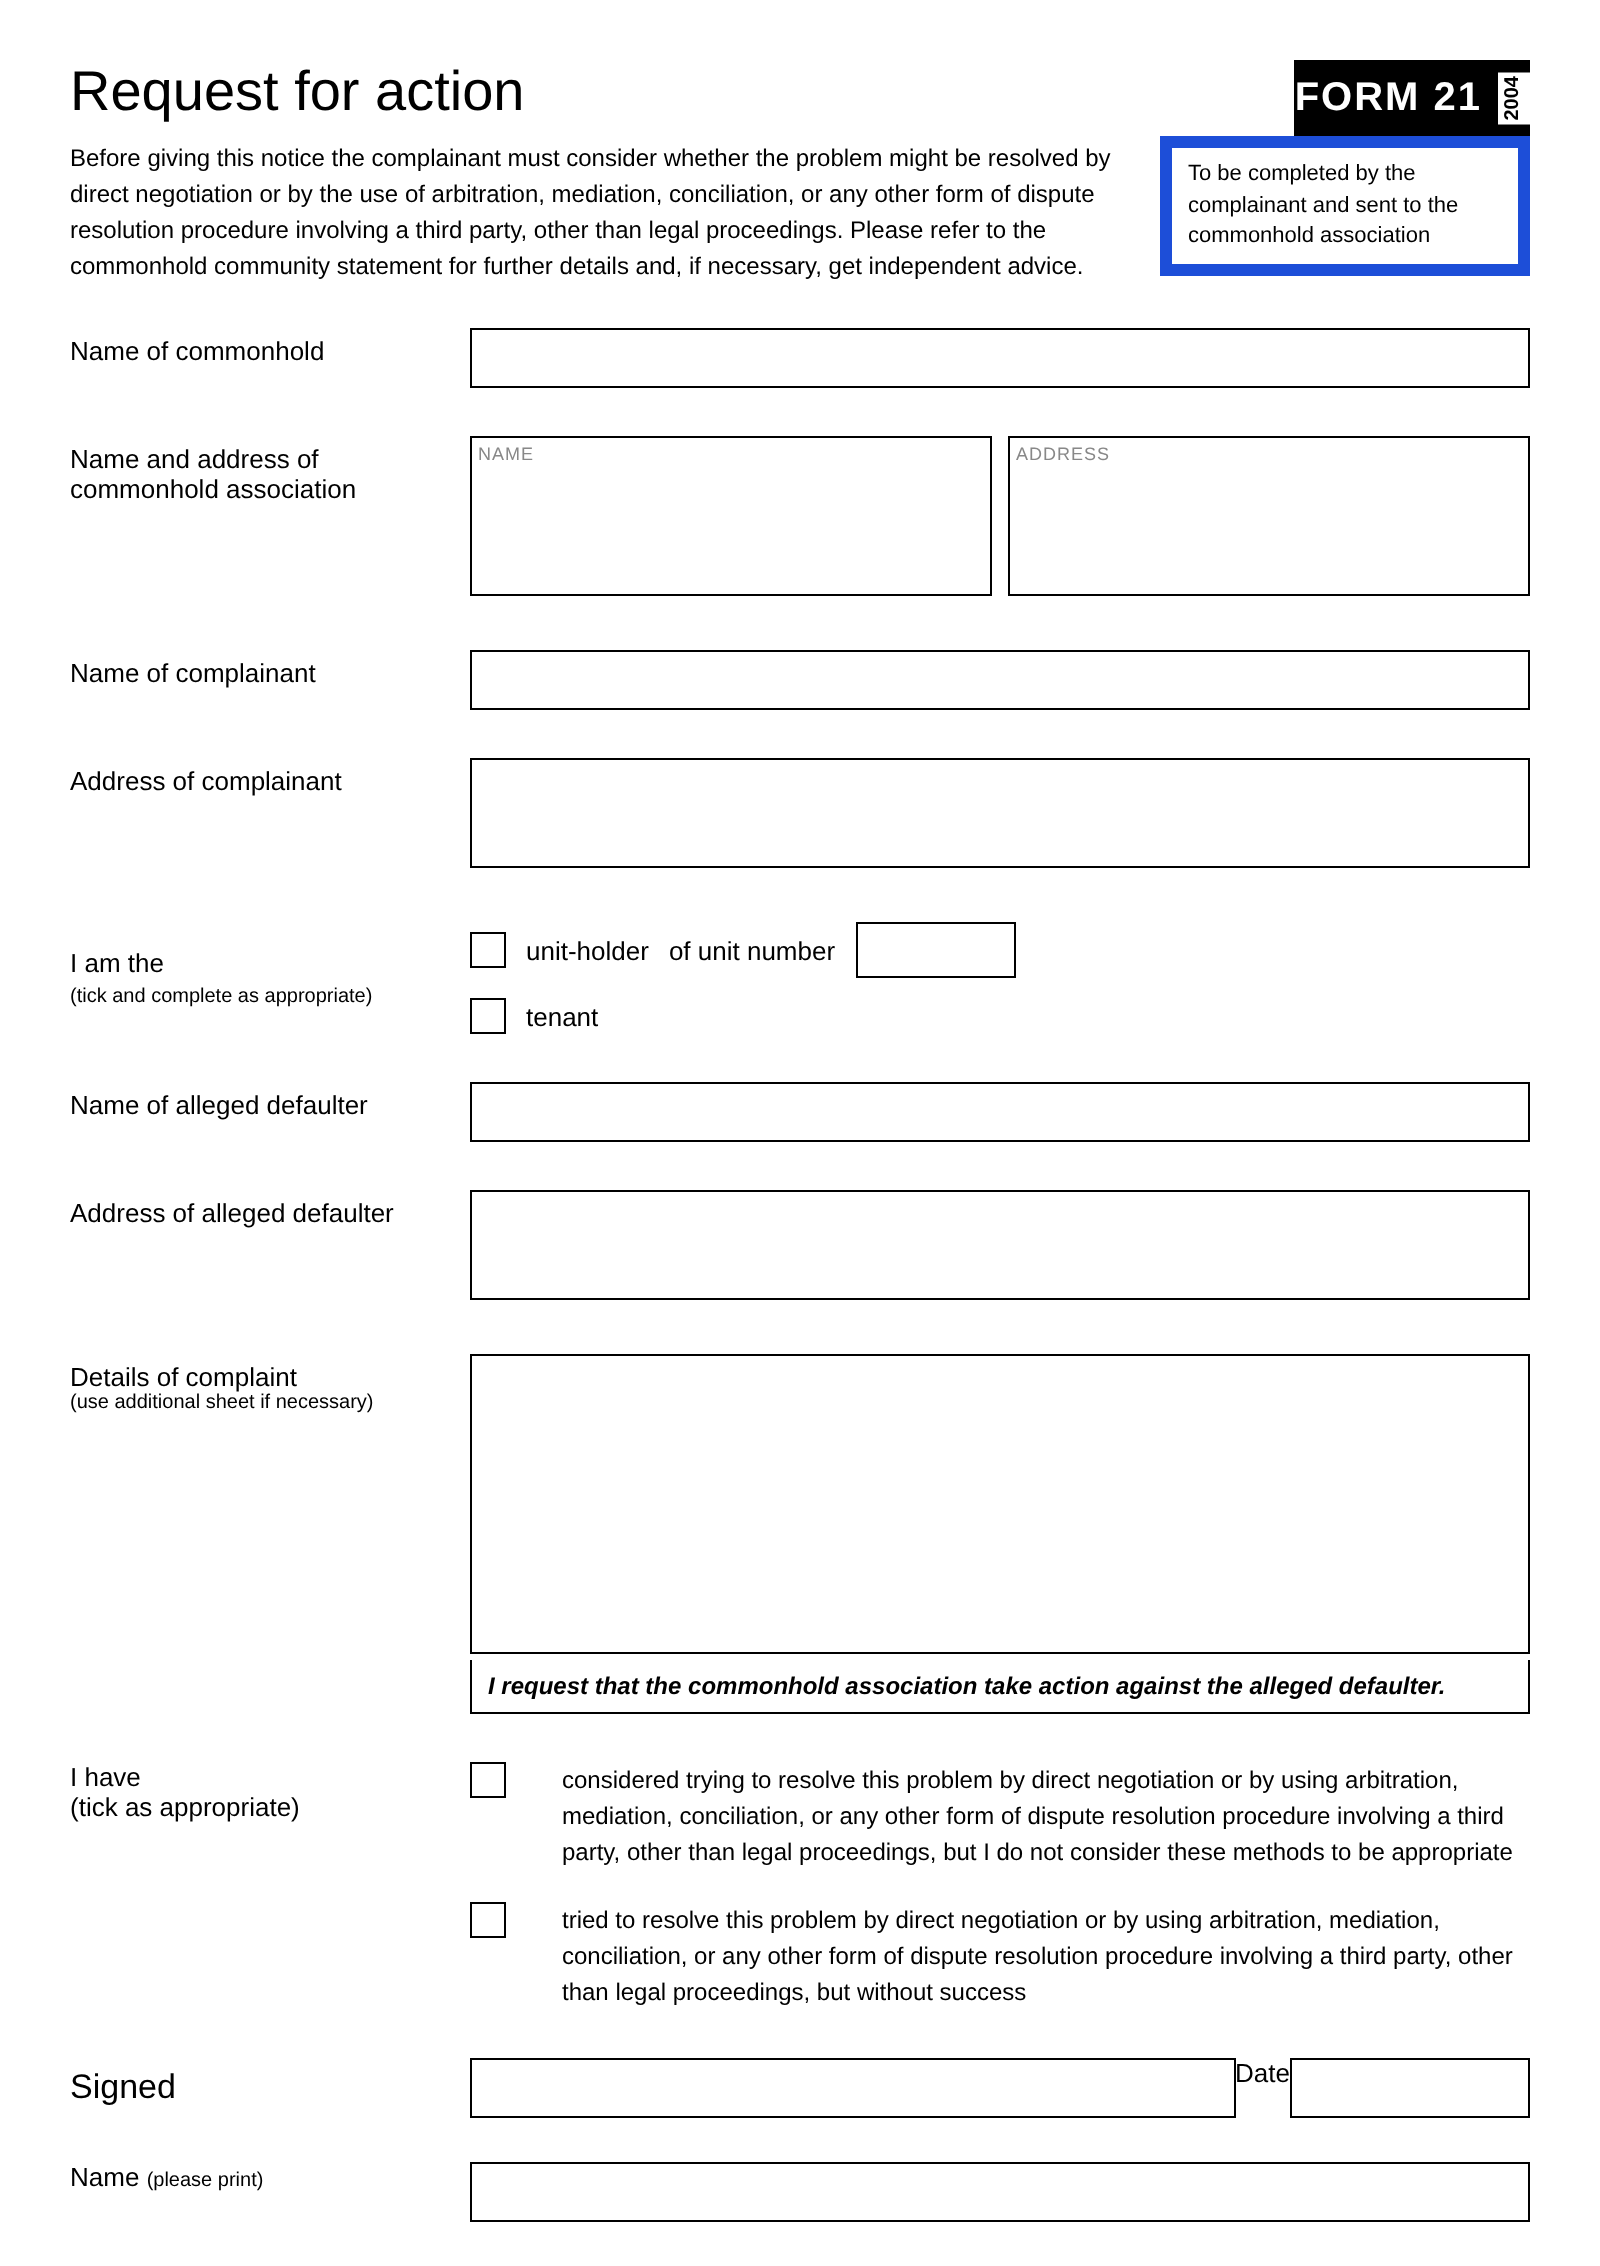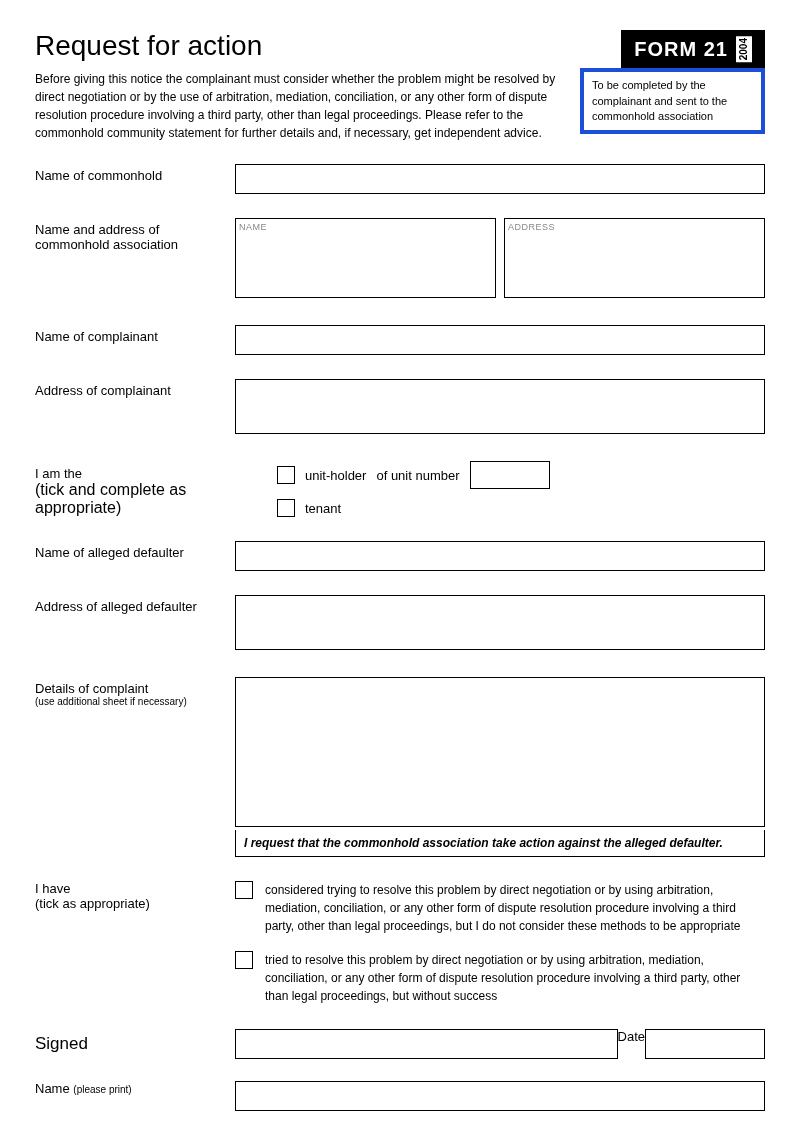--- a/index.html
+++ b/index.html
@@ -44,21 +44,21 @@
     .header-right {
       display: flex;
       flex-direction: column;
       align-items: flex-end;
       margin-left: 20px;
     }
 
     .form-badge {
       background: #000;
       color: #fff;
-      padding: 6px 13px;
+      padding: 6px 0;
       display: flex;
       align-items: center;
       gap: 8px;
       margin-bottom: 0;
     }
 
     .form-badge-title {
       font-size: 20px;
       font-weight: bold;
       letter-spacing: 1px;
@@ -70,21 +70,21 @@
       color: #000;
       padding: 2px 3px;
       font-weight: bold;
       writing-mode: vertical-rl;
       text-orientation: mixed;
       transform: rotate(180deg);
       line-height: 1;
     }
 
     .side-note {
-      border: 4px solid #1d4ed8;
+      border: 6px solid #1d4ed8;
       padding: 6px 8px;
       font-size: 11px;
       line-height: 1.4;
       max-width: 185px;
       margin-top: 0;
     }
 
     .form-section {
       display: flex;
       align-items: flex-start;
@@ -168,37 +168,36 @@
       height: 55px;
       border: 1px solid #000;
       padding: 2px 4px;
       font-size: 12px;
       background: #fff;
       resize: none;
     }
 
     .iam-section {
       display: flex;
-      align-items: flex-end;
+      align-items: center;
       margin-bottom: 16px;
       padding-top: 8px;
-      gap: 42px;
     }
 
     .iam-label {
       width: 200px;
       min-width: 200px;
     }
 
     .iam-label .main-text {
       font-size: 13px;
     }
 
     .iam-label .sub-text {
-      font-size: 16px;
+      font-size: 10px;
     }
 
     .iam-options {
       flex: 1;
       display: flex;
       flex-direction: column;
       gap: 10px;
     }
 
     .checkbox-row {
@@ -267,21 +266,21 @@
     .ihave-options {
       flex: 1;
       display: flex;
       flex-direction: column;
       gap: 16px;
     }
 
     .ihave-option {
       display: flex;
       align-items: flex-start;
-      gap: 12px;
+      gap: 28px;
     }
 
     .ihave-option-text {
       font-size: 12px;
       line-height: 1.5;
       flex: 1;
     }
 
     .signed-section {
       display: flex;

